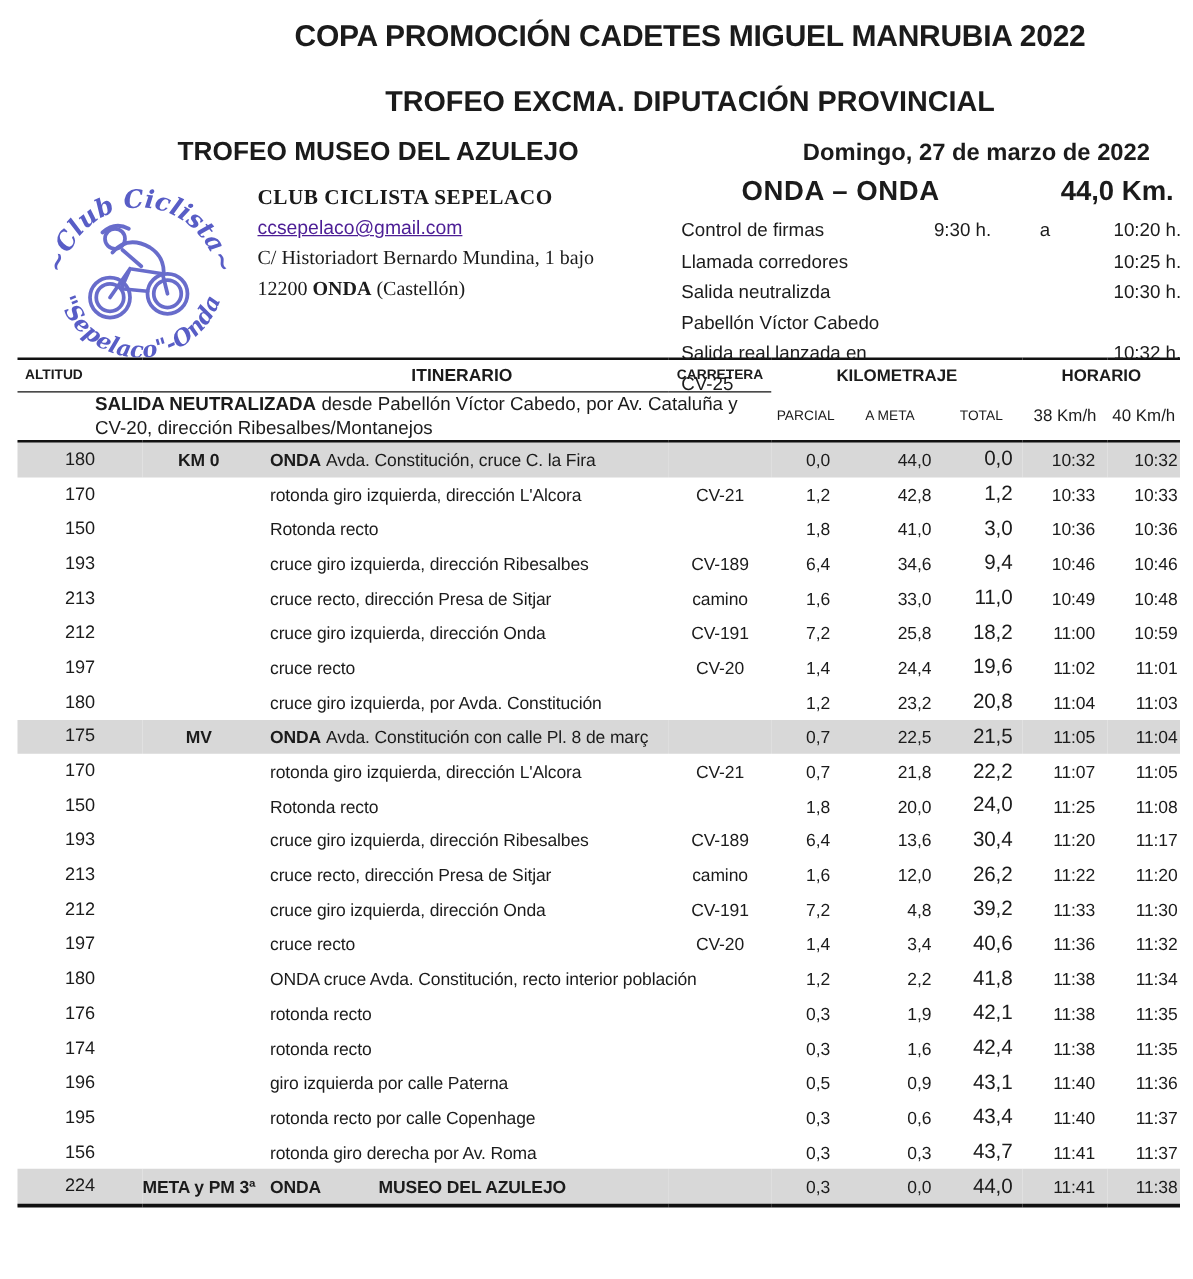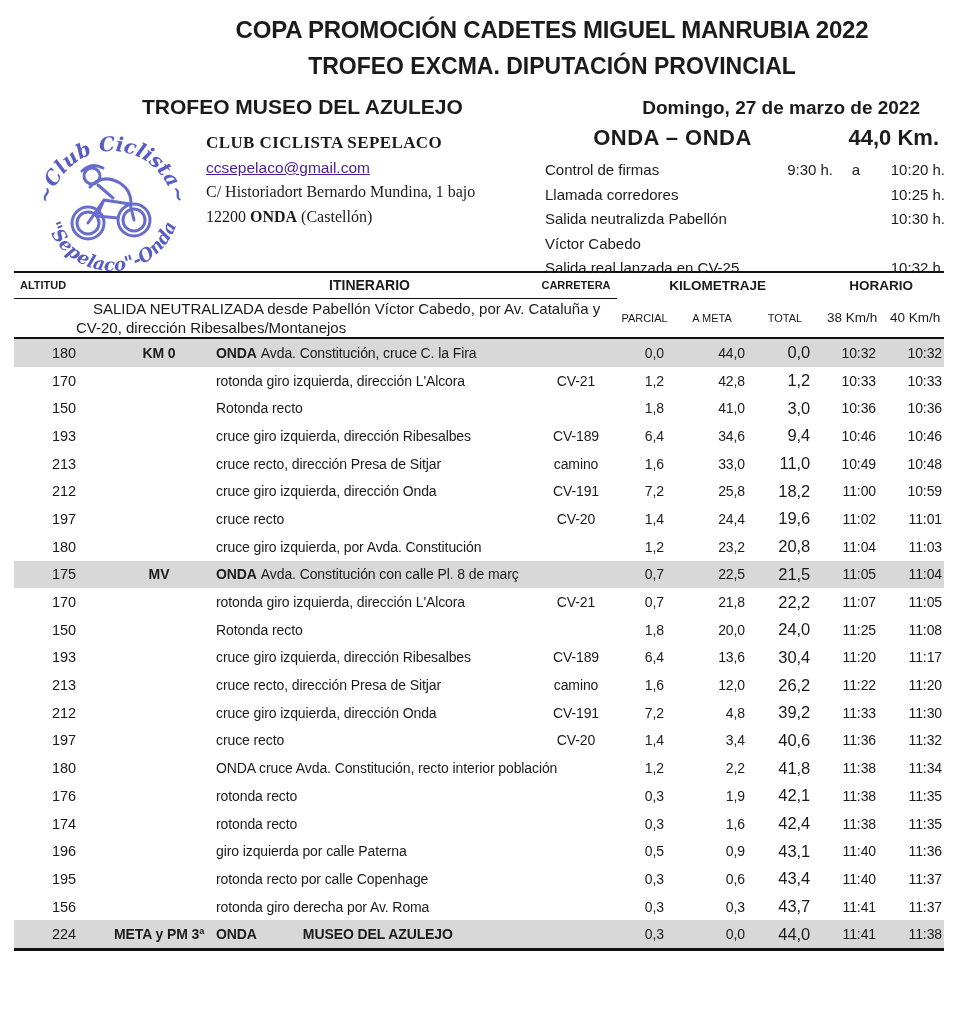--- a/index.html
+++ b/index.html
@@ -3,58 +3,58 @@
 <meta charset="utf-8">
 <style>
   html,body { margin:0; padding:0; }
   body {
     width:954px; height:1023px; background:#ffffff; color:#1b1b1b;
     font-family:"Liberation Sans", sans-serif; position:relative; overflow:hidden;
   }
   
   .titles { text-align:center; padding:16px 0 0 150px; }
   .t1 { font-size:24px; font-weight:bold; letter-spacing:-0.2px; }
-  .t2 { font-size:23px; font-weight:bold; margin-top:9px; }
+  .t2 { font-size:23px; font-weight:bold; margin-top:24px; }
   .row3 { display:flex; justify-content:space-between; align-items:baseline; margin:15px 34px 0 142px; }
   .t3 { font-size:21px; font-weight:bold; }
   .date { font-size:19px; font-weight:bold; }
   
   .info { position:relative; height:150px; margin-top:2px; }
   .logo { position:absolute; left:26px; top:-2px; }
   .club { position:absolute; left:206px; top:12px; font-family:"Liberation Serif", serif; }
   .club-name { font-size:17px; font-weight:bold; letter-spacing:0.4px; }
   .club-email { font-size:15.5px; color:#4c1d95; text-decoration:underline; font-family:"Liberation Sans",sans-serif; display:inline-block; margin-top:6px; }
   .club-addr { font-size:16px; margin-top:4px; line-height:21px; }
   .club-addr b { font-weight:bold; }
   .race { position:absolute; left:545px; top:4px; width:400px; }
   .race-head { display:flex; align-items:baseline; }
   .race-route { font-size:22px; font-weight:bold; flex:0 0 255px; text-align:center; letter-spacing:0.5px; }
   .race-dist { font-size:22px; font-weight:bold; flex:1; text-align:right; padding-right:6px; }
   .sch { margin-top:7px; }
-  .sch-row { display:flex; font-size:15px; line-height:24.5px; }
+  .sch-row { display:flex; font-size:15px; line-height:24.5px;gap:20px; }
   .sch-label { flex:1; }
   .sch-start { width:64px; text-align:right; }
   .sch-sep { width:46px; text-align:center; }
   .sch-end { width:66px; text-align:right; }
   
   table { border-collapse:collapse; table-layout:fixed; width:930px; margin-left:14px;
           border-top:2.5px solid #111; border-bottom:3px solid #111; }
   th, td { padding:0; }
   tr.h1 { height:26px; }
   tr.h2 { height:40px; }
   tr.h2 > * { border-bottom:2.2px solid #111; }
   .with-line { border-bottom:1.6px solid #111; }
   .th-alt  { font-size:11px; font-weight:bold; text-align:left; padding-left:6px; vertical-align:middle; }
   .th-itin { font-size:14px; font-weight:bold; text-align:center; padding-left:90px; vertical-align:middle; }
   .th-carr { font-size:11px; font-weight:bold; vertical-align:middle; }
   .th-kil, .th-hor { font-size:13.5px; font-weight:bold; text-align:center; vertical-align:middle; }
   .th-sub   { font-size:11px; font-weight:normal; text-align:center; vertical-align:middle; }
   .th-speed { font-size:13.5px; font-weight:normal; text-align:center; vertical-align:middle; }
   .note-cell { font-size:15px; font-weight:normal; line-height:19px; text-align:left; padding-left:62px; vertical-align:middle; }
-  .note-cell b { font-weight:normal;margin-left:17px; }
+  .note-cell b { font-weight:bold; }
   tbody td { height:27.7px; font-size:14px; letter-spacing:-0.1px; vertical-align:middle; white-space:nowrap; }
   td.alt     { text-align:center; font-size:14.5px; }
   td.tag     { text-align:center; font-weight:bold; overflow:visible; }
   td.itin    { padding-left:12px; overflow:visible; }
   td.itin .place { font-weight:bold; margin-right:4px; }
   td.itin .place:empty { margin-right:0; }
   td.carr    { text-align:center; }
   td.parcial { text-align:right; padding-right:8px; }
   td.ameta   { text-align:right; padding-right:7px; }
   td.total   { text-align:right; padding-right:8px; font-size:16.5px; }

